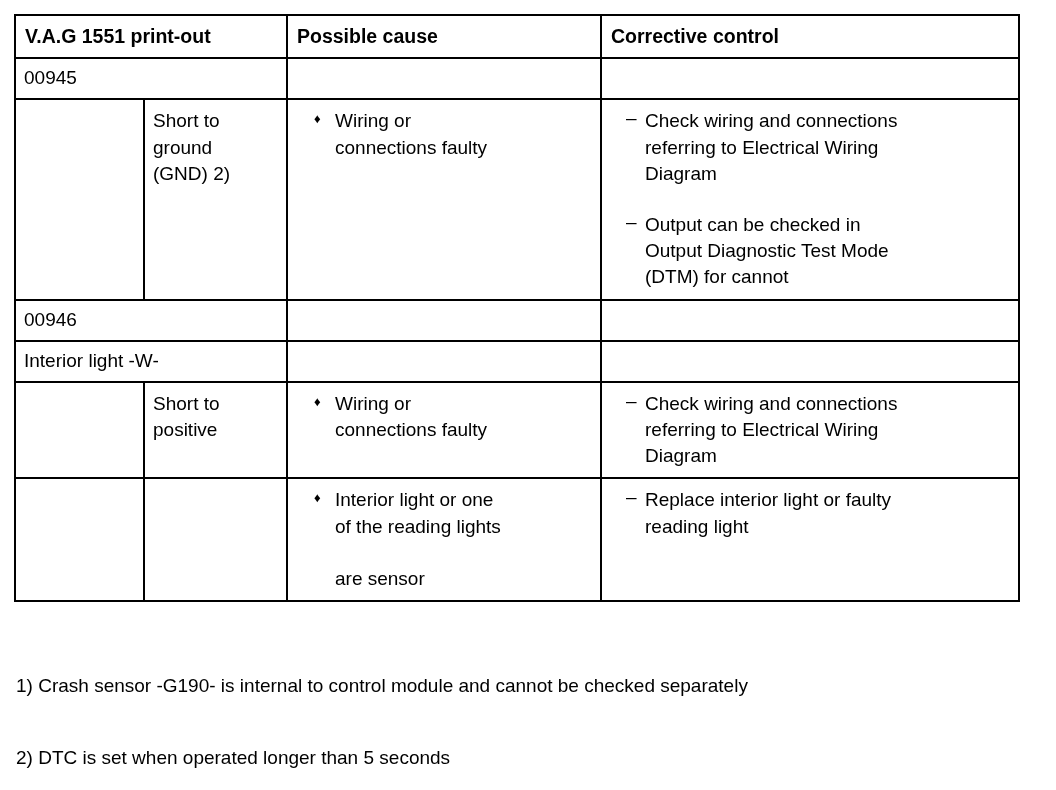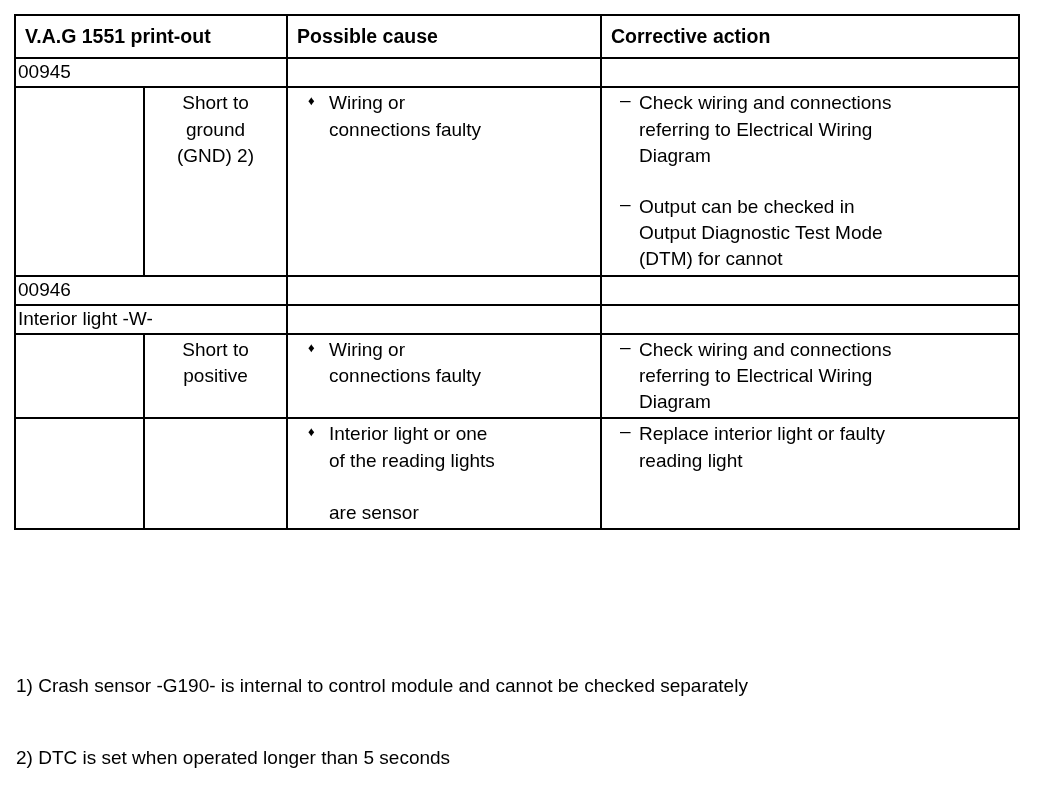--- a/index.html
+++ b/index.html
@@ -28,21 +28,21 @@
     left: 14px;
     top: 14px;
     width: 1004px;
     border-collapse: collapse;
     table-layout: fixed;
     background: #ffffff;
   }
   .dtc-table td,
   .dtc-table th {
     border: 2px solid #000000;
-    padding: 2px;
+    padding: 8px;
     vertical-align: top;
     background: #ffffff;
   }
 
   
   col.c-code    { width: 129px; }
   col.c-sub     { width: 143px; }
   col.c-cause   { width: 314px; }
   col.c-action  { width: 418px; }
 
@@ -65,21 +65,21 @@
     white-space: nowrap;
   }
   .blank-cell { height: 23px; }
 
   
   .sub-cell {
     font-size: 19px;
     line-height: 1.38;
     padding: 9px 6px 8px 9px;
   }
-  .sub-cell .ln { display: block; text-align: center; }
+  .sub-cell .ln { display: block; }
 
   .cause-cell {
     font-size: 19px;
     line-height: 1.38;
     padding: 9px 8px 8px 14px;
   }
   .action-cell {
     font-size: 19px;
     line-height: 1.38;
     padding: 9px 8px 8px 14px;
@@ -149,21 +149,21 @@
       <col class="c-code">
         <col class="c-sub">
         <col class="c-cause">
         <col class="c-action">
     </colgroup>
     <tbody>
 
       <tr class="hdr">
         <th colspan="2">V.A.G 1551 print-out</th>
         <th>Possible cause</th>
-        <th>Corrective action</th>
+        <th>Corrective control</th>
       </tr>
 
       <tr>
         <td colspan="2" class="label-cell">00945</td>
         <td class="blank-cell"></td>
         <td class="blank-cell"></td>
       </tr>
 
 
       <tr>

